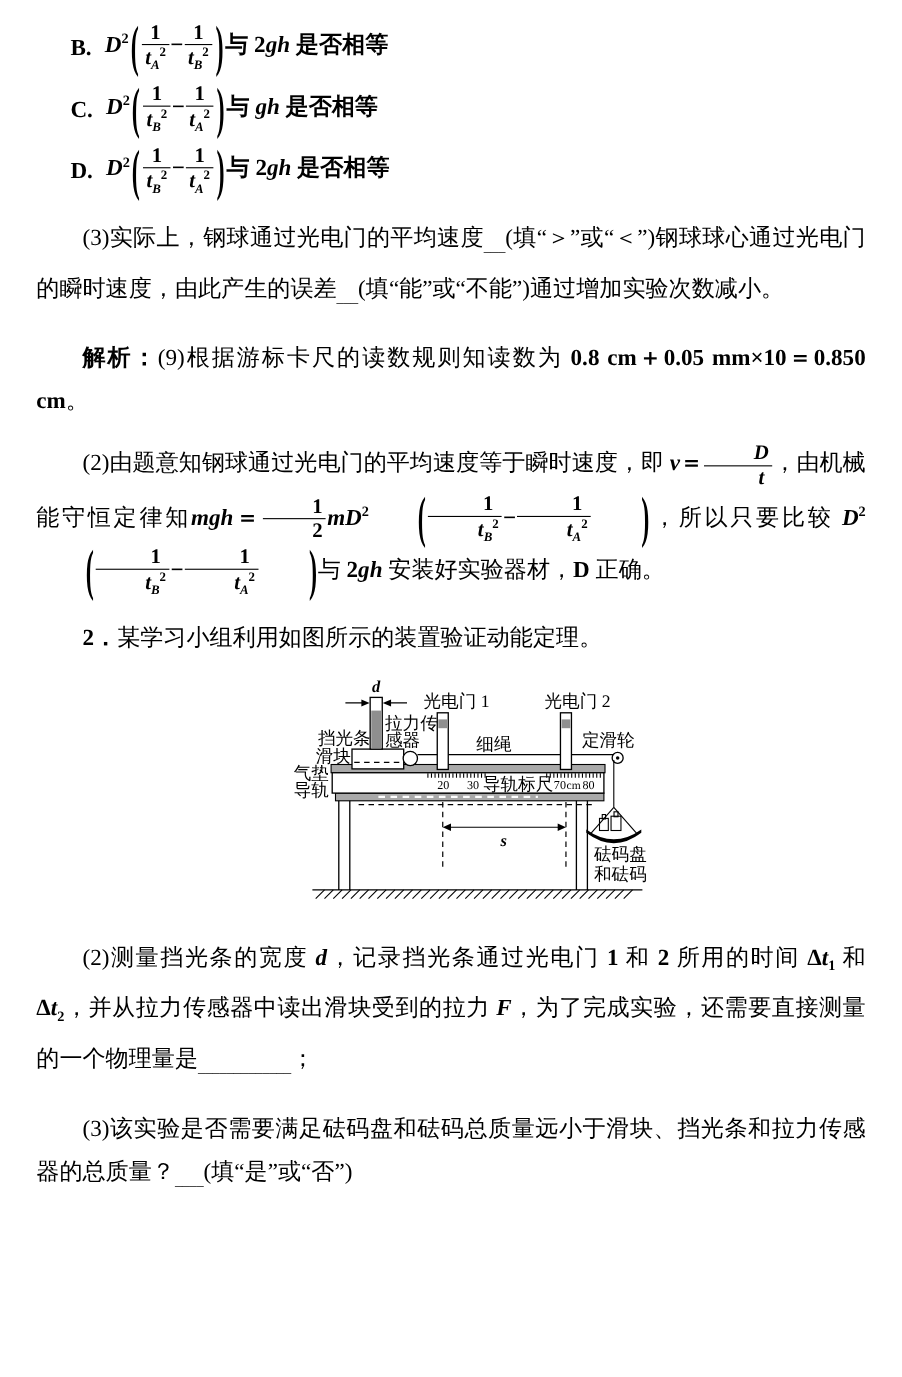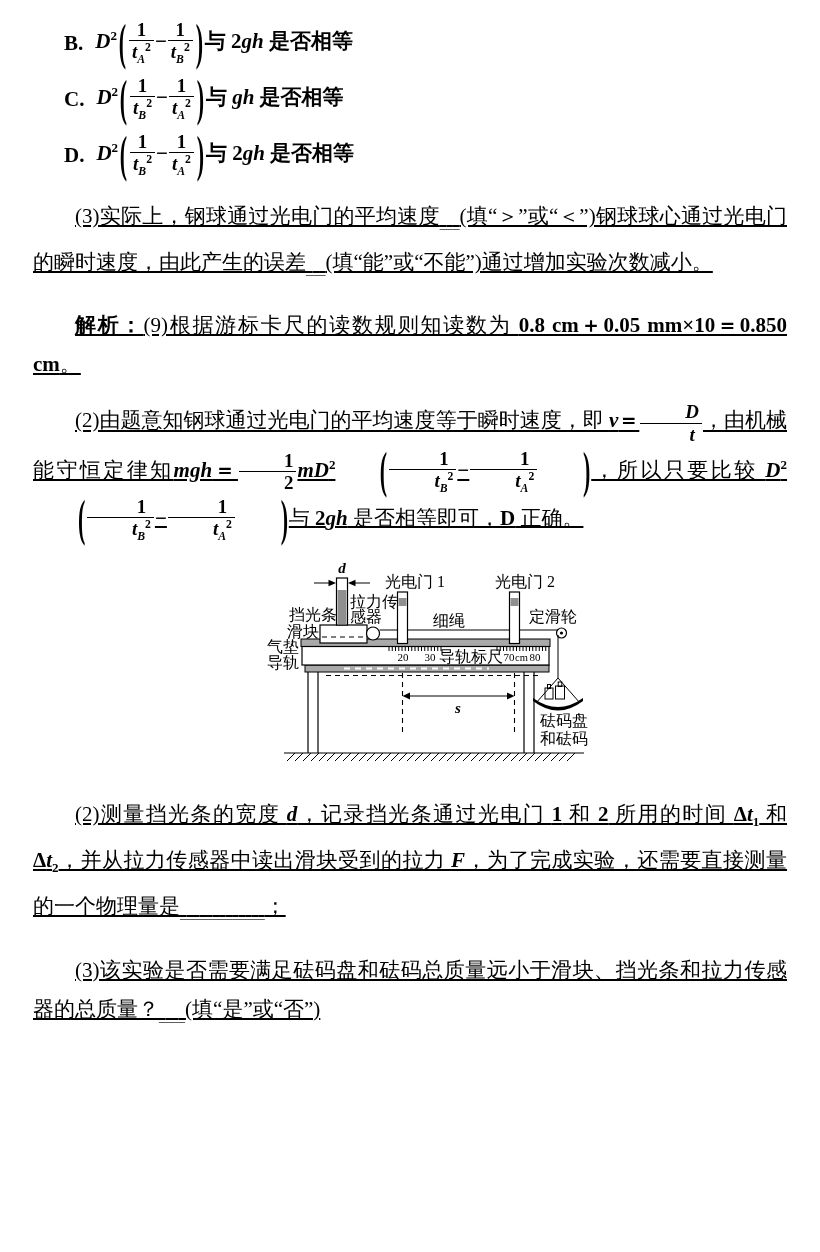--- a/index.html
+++ b/index.html
@@ -2,21 +2,21 @@
 <html><head>
 <meta charset="utf-8">
 <style>
   html,body{margin:0;padding:0;background:#ffffff;}
   body{
     width:820px;height:1252px;box-sizing:border-box;
     padding:12px 33px 0 33px;overflow:hidden;
     font-family:"Liberation Serif","DejaVu Serif",serif;
     color:#000;font-size:21px;
   }
-  .para{margin:17px 0;text-align:justify;text-indent:2em;line-height:39px;text-decoration:underline;}
+  .para{margin:17px 0;text-align:justify;text-indent:2em;line-height:39px;}
   .bold, .lab{font-weight:700;}
   .opt{display:flex;align-items:center;gap:12px;padding-left:31px;margin:6px 0;font-weight:700;min-height:50px;}
   .optlabel{font-weight:700;}
   
   .math{white-space:normal;}
   .frac{display:inline-flex;flex-direction:column;vertical-align:middle;text-align:center;font-size:0.9em;line-height:1.12;padding:0 1px;}
   .fnum{padding:0 3px;}
   .fden{border-top:1.6px solid #000;padding:0 3px;}
   .bigp{display:inline-block;transform:scaleY(2.45) scaleX(1.05);transform-origin:center;vertical-align:middle;margin:0 2px;}
   sub,sup{font-size:0.62em;}
@@ -88,24 +88,25 @@
         <span class="fden"><span style="font-style: italic;">t</span><sub style="font-style: italic;">B</sub><sup>2</sup></span>
       </span><span style="font-weight: 700;">−</span><span class="frac" style="font-weight: 700;">
         <span class="fnum"><span>1</span></span>
         <span class="fden"><span style="font-style: italic;">t</span><sub style="font-style: italic;">A</sub><sup>2</sup></span>
       </span><span class="bigp" style="font-weight: 700;">)</span><span>，所以只要比较 </span><span style="font-style: italic; font-weight: 700;">D</span><sup style="font-weight: 700;">2</sup><span class="bigp" style="font-weight: 700;">(</span><span class="frac" style="font-weight: 700;">
         <span class="fnum"><span>1</span></span>
         <span class="fden"><span style="font-style: italic;">t</span><sub style="font-style: italic;">B</sub><sup>2</sup></span>
       </span><span style="font-weight: 700;">−</span><span class="frac" style="font-weight: 700;">
         <span class="fnum"><span>1</span></span>
         <span class="fden"><span style="font-style: italic;">t</span><sub style="font-style: italic;">A</sub><sup>2</sup></span>
-      </span><span class="bigp" style="font-weight: 700;">)</span><span>与 </span><span style="font-weight: 700;">2</span><span style="font-style: italic; font-weight: 700;">gh</span><span> 是否相等即可，</span><span style="font-weight: 700;">D</span><span> 正确。</span></p>
-
-
-
+      </span><span class="bigp" style="font-weight: 700;">)</span><span>与 </span><span style="font-weight: 700;">2</span><span style="font-style: italic; font-weight: 700;">gh</span><span> 安装好实验器材，</span><span style="font-weight: 700;">D</span><span> 正确。</span></p>
+
+
+
+  <p class="para" data-name="q2-stem"><span style="font-weight: 700;">2．</span><span>某学习小组利用如图所示的装置验证动能定理。</span></p>
 
   <div class="diagram" data-name="apparatus-diagram">
     <svg class="dsvg" width="364" height="212" viewBox="0 0 364 212" data-name="apparatus-svg">
 
       <rect class="fillg" x="56" y="105" width="244" height="7" data-name="track-understrip"></rect>
       <line class="dashw" x1="95" y1="108.5" x2="240" y2="108.5" data-name="understrip-dash"></line>
       <line class="dashk" x1="77" y1="115.5" x2="292" y2="115.5" data-name="under-track-dashed-line"></line>
 
       <g data-name="track-legs">
         <line class="ln" x1="59" y1="112" x2="59" y2="193"></line>

